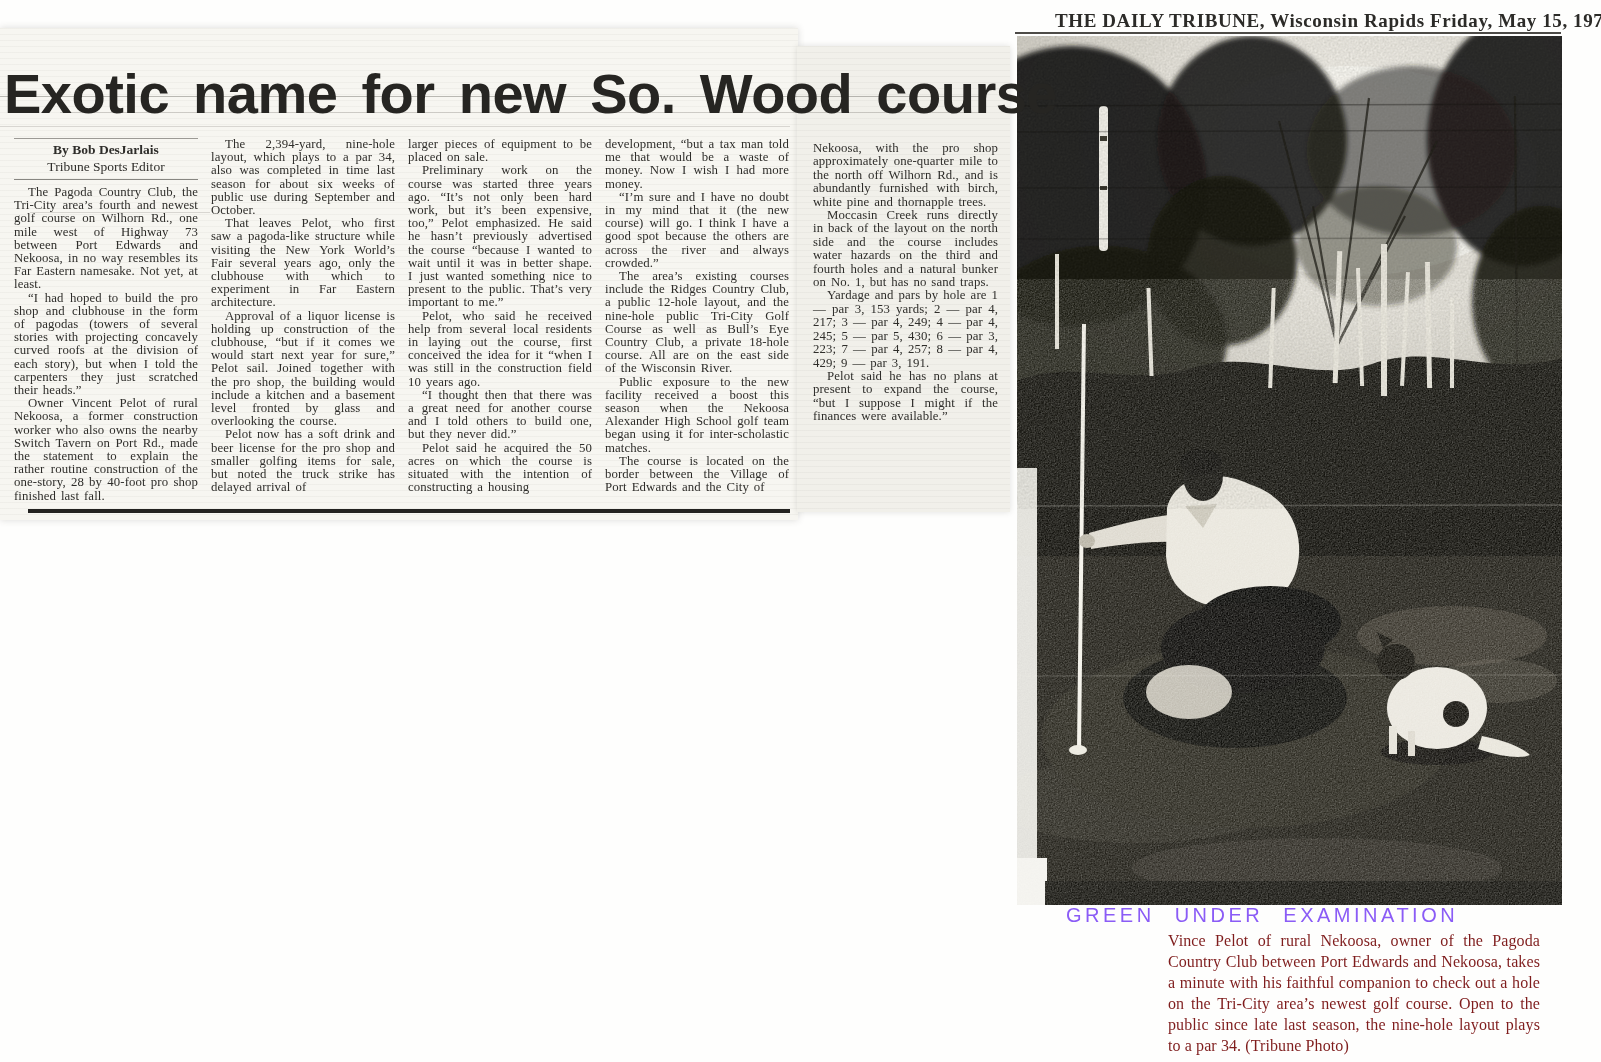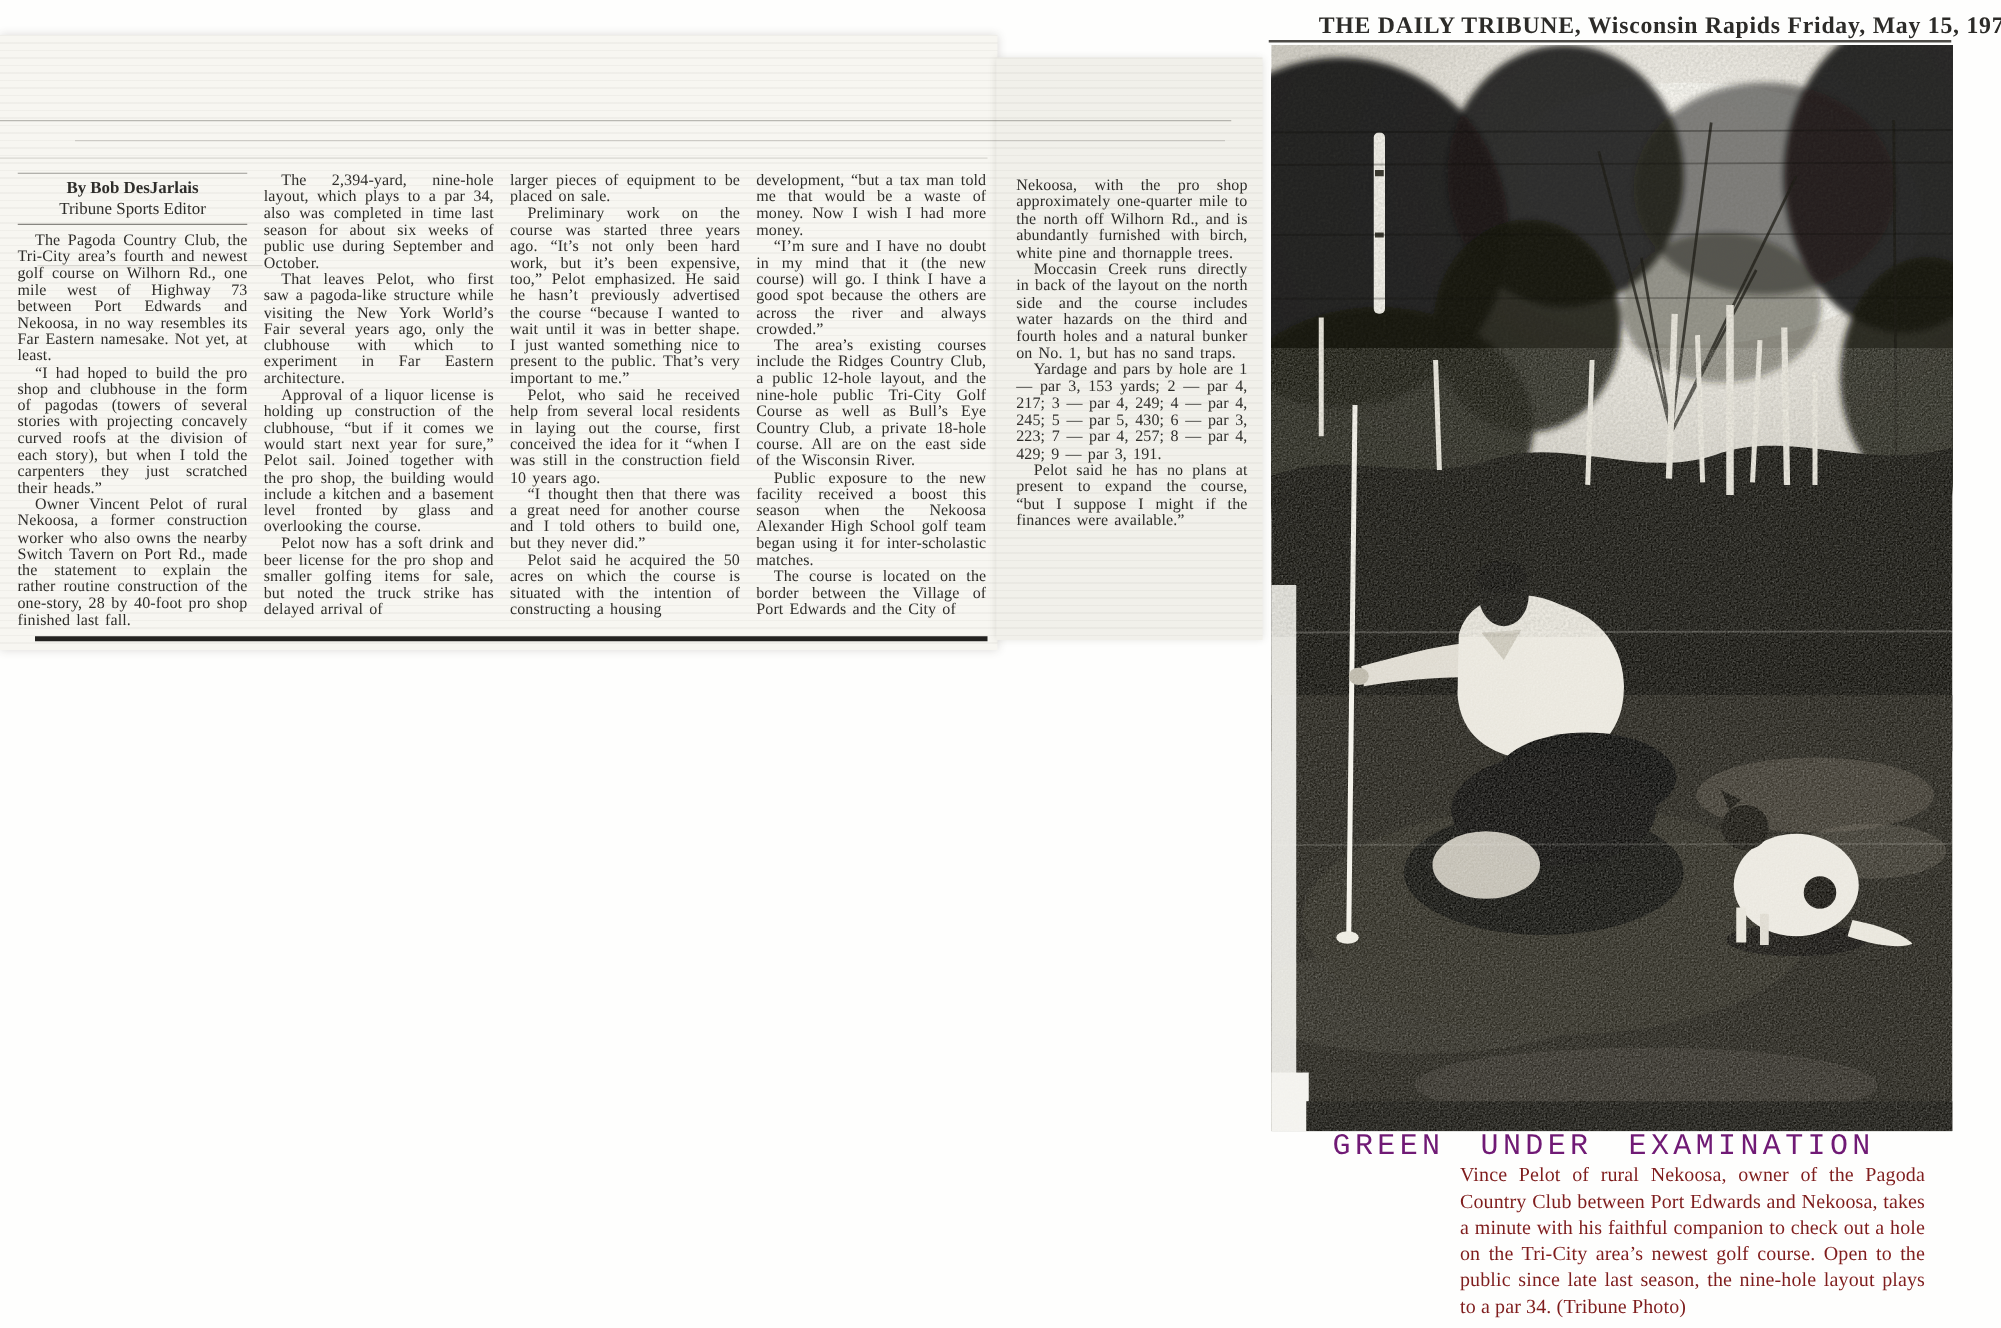--- a/index.html
+++ b/index.html
@@ -46,22 +46,22 @@
   .col5-flow{padding:96px 12px 0 16px;}
   .col5-flow p.para{font-size:12.8px;line-height:13.4px;text-align:justify;text-indent:14px;
                     letter-spacing:.1px;word-spacing:1.6px;color:var(--ink);}
   .col5-flow p.para.noind{text-indent:0;}
 
   
   .photo{position:absolute;left:1017px;top:36px;width:545px;height:869px;}
   .photo svg{display:block;}
 
   
-  .caption-slug{position:absolute;left:1066px;top:904px;font-family:Liberation Mono, monospace;
-                font-size:24px;letter-spacing:3.5px;word-spacing:11px;color:#701a75;}
+  .caption-slug{position:absolute;left:1066px;top:904px;font-family:Liberation Sans, sans-serif;
+                font-size:20px;letter-spacing:3.5px;word-spacing:11px;color:#8b5cf6;}
   .caption-body{position:absolute;left:1168px;top:930px;width:372px;
                 font-size:16px;line-height:21px;text-align:justify;color:#7f1d1d;letter-spacing:.1px;}
 </style>
 </head>
 <body>
 
 <div class="page">
 
   <div class="masthead">
     <span class="mh-title">THE DAILY TRIBUNE, Wisconsin Rapids Friday, May 15, 1970</span>
@@ -104,20 +104,21 @@
   </div>
   <div class="scrap5">
     <div class="col5-flow" id="col5-flow">
         <p class="para noind">Nekoosa, with the pro shop approximately one-quarter mile to the north off Wilhorn Rd., and is abundantly furnished with birch, white pine and thornapple trees.</p>
         <p class="para">Moccasin Creek runs directly in back of the layout on the north side and the course includes water hazards on the third and fourth holes and a natural bunker on No. 1, but has no sand traps.</p>
         <p class="para">Yardage and pars by hole are 1 — par 3, 153 yards; 2 — par 4, 217; 3 — par 4, 249; 4 — par 4, 245; 5 — par 5, 430; 6 — par 3, 223; 7 — par 4, 257; 8 — par 4, 429; 9 — par 3, 191.</p>
         <p class="para">Pelot said he has no plans at present to expand the course, “but I suppose I might if the finances were available.”</p>
       </div>
   </div>
 
+  <div class="headline">Exotic name for new So. Wood course</div>
 
   <div class="streak" style="left:0;top:96px;width:985px;"></div>
   <div class="streak" style="left:60px;top:112px;width:920px;opacity:.6"></div>
   <div class="streak" style="left:0;top:126px;width:790px;opacity:.5"></div>
   <div class="streak" style="left:30px;top:212px;width:180px;opacity:.5"></div>
 
   <div class="photo">
     <svg width="545" height="869" viewBox="0 0 545 869" xmlns="http://www.w3.org/2000/svg">
       <defs>
         <filter id="soft">

